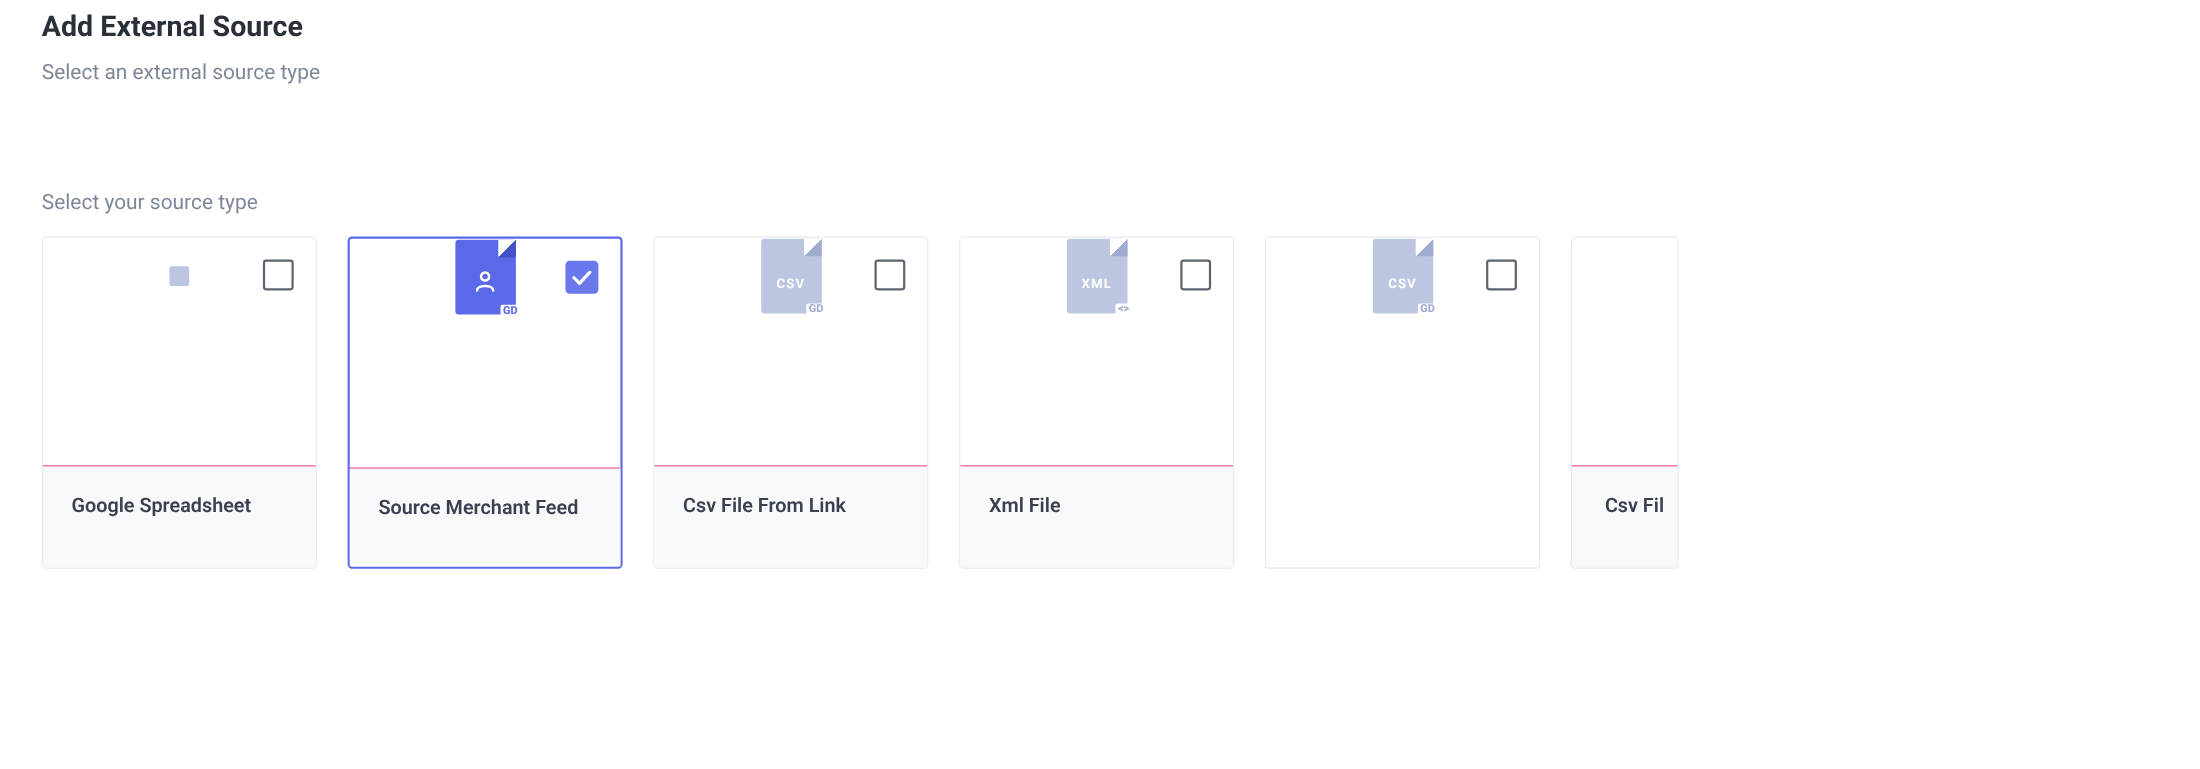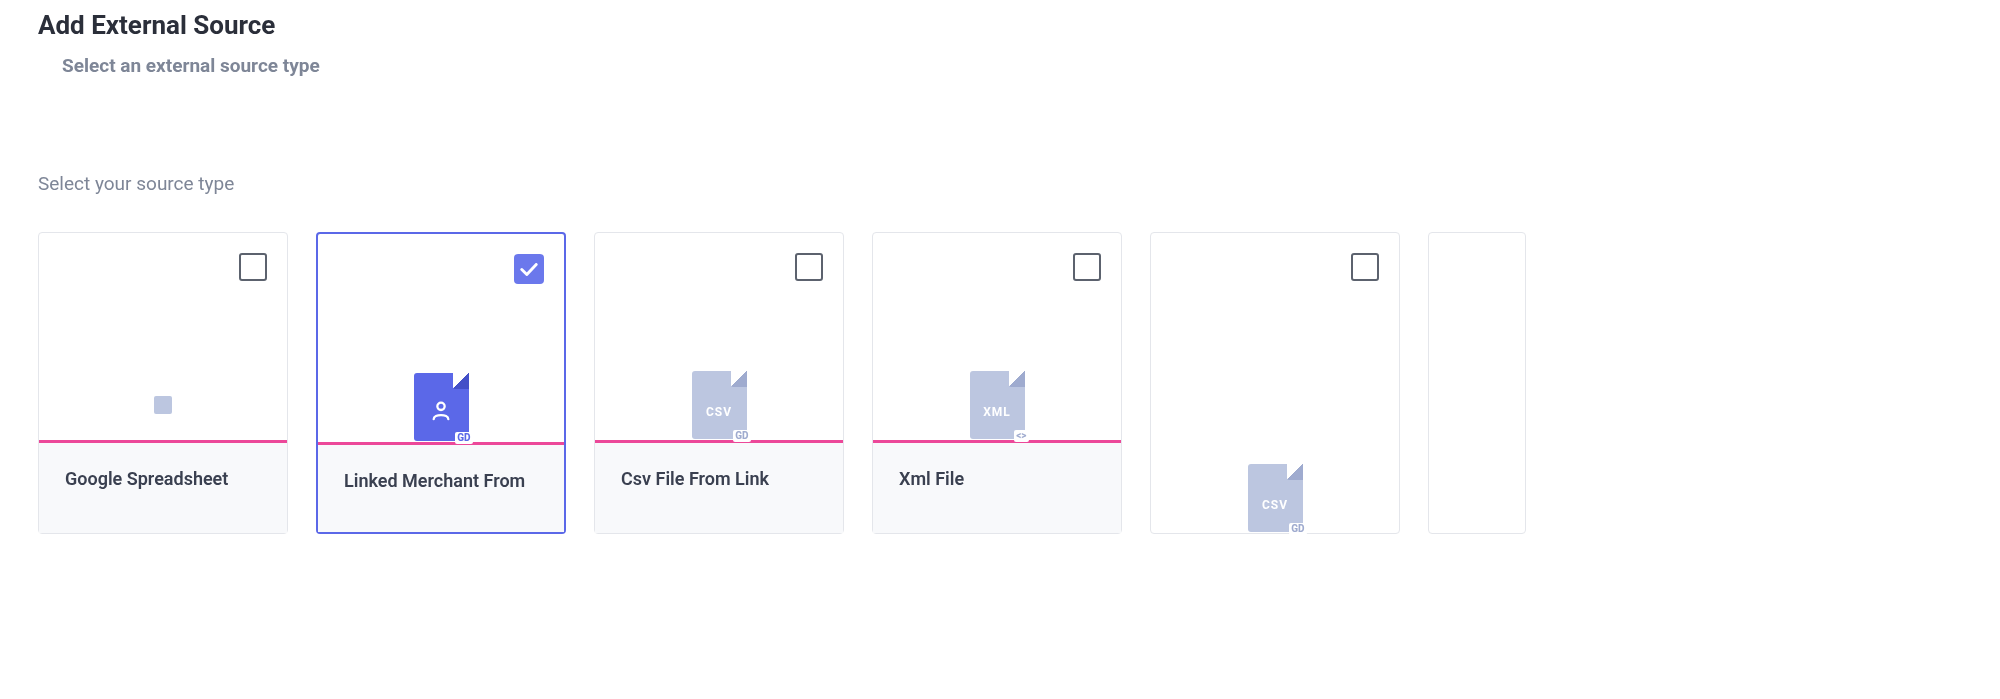--- a/index.html
+++ b/index.html
@@ -14,30 +14,29 @@
       overflow-x: hidden;
     }
     .header-title {
       font-size: 26px;
       font-weight: 700;
       color: #2b2f3a;
       margin-bottom: 14px;
     }
     .header-subtitle {
       font-size: 19px;
-      font-weight: 700;
+      font-weight: 400;
       color: #7e8697;
       margin-bottom: 95px;
-      margin-left: 24px;
     }
     .section-label {
       font-size: 19px;
       font-weight: 400;
       color: #7e8697;
-      margin-bottom: 37px;
+      margin-bottom: 20px;
     }
     .card-row {
       display: flex;
       gap: 28px;
       flex-wrap: nowrap;
     }
     .card {
       width: 250px;
       height: 302px;
       background: #ffffff;
@@ -48,21 +47,21 @@
       position: relative;
       flex-shrink: 0;
       cursor: pointer;
     }
     .card.selected {
       border: 2px solid #5b68e8;
     }
     .card-body {
       flex: 1;
       display: flex;
-      align-items: flex-end;
+      align-items: flex-start;
       justify-content: center;
       position: relative;
       text-decoration: underline;
     }
     .card-checkbox {
       position: absolute;
       top: 20px;
       right: 20px;
       width: 28px;
       height: 28px;
@@ -79,21 +78,21 @@
       width: 30px;
       height: 30px;
       border-radius: 4px;
     }
     .checkmark {
       width: 18px;
       height: 13px;
     }
     .card-footer {
       background: #f8f9fb;
-      border-top: 3px solid #ec4899;
+      border-top: 1px solid #ec4899;
       padding: 22px 26px;
       min-height: 93px;
       display: flex;
       align-items: flex-start;
     }
     .card.selected .card-footer {
       min-height: 90px;
     }
     .card-label {
       font-size: 18px;
@@ -213,21 +212,21 @@
             <svg width="22" height="22" viewBox="0 0 24 24">
               <circle cx="12" cy="8" r="4" fill="none" stroke="#ffffff" stroke-width="2.5"></circle>
               <path d="M4 22 C4 16 20 16 20 22" fill="none" stroke="#ffffff" stroke-width="2.5" stroke-linecap="round"></path>
             </svg>
           </div>
           <span class="corner-badge" style="color:#5b68e8;">GD</span>
         </div>
       </div>
     </div>
     <div class="card-footer">
-      <span class="card-label">Linked Merchant From</span>
+      <span class="card-label">Source Merchant Feed</span>
     </div>
   </div>
 
   <div class="card">
     <div class="card-body">
       <div class="card-checkbox"></div>
       <div class="icon-wrap">
         <div class="file-icon">
           <span class="tag">CSV</span>
           <span class="corner-badge">GD</span>
@@ -263,15 +262,18 @@
           <span class="corner-badge">GD</span>
         </div>
       </div>
     </div>
   </div>
 
   <div class="card partial">
     <div class="card-body">
       
     </div>
+    <div class="card-footer">
+      <span class="card-label">Csv Fil</span>
+    </div>
   </div>
 
 </div>
 
 </body></html>

